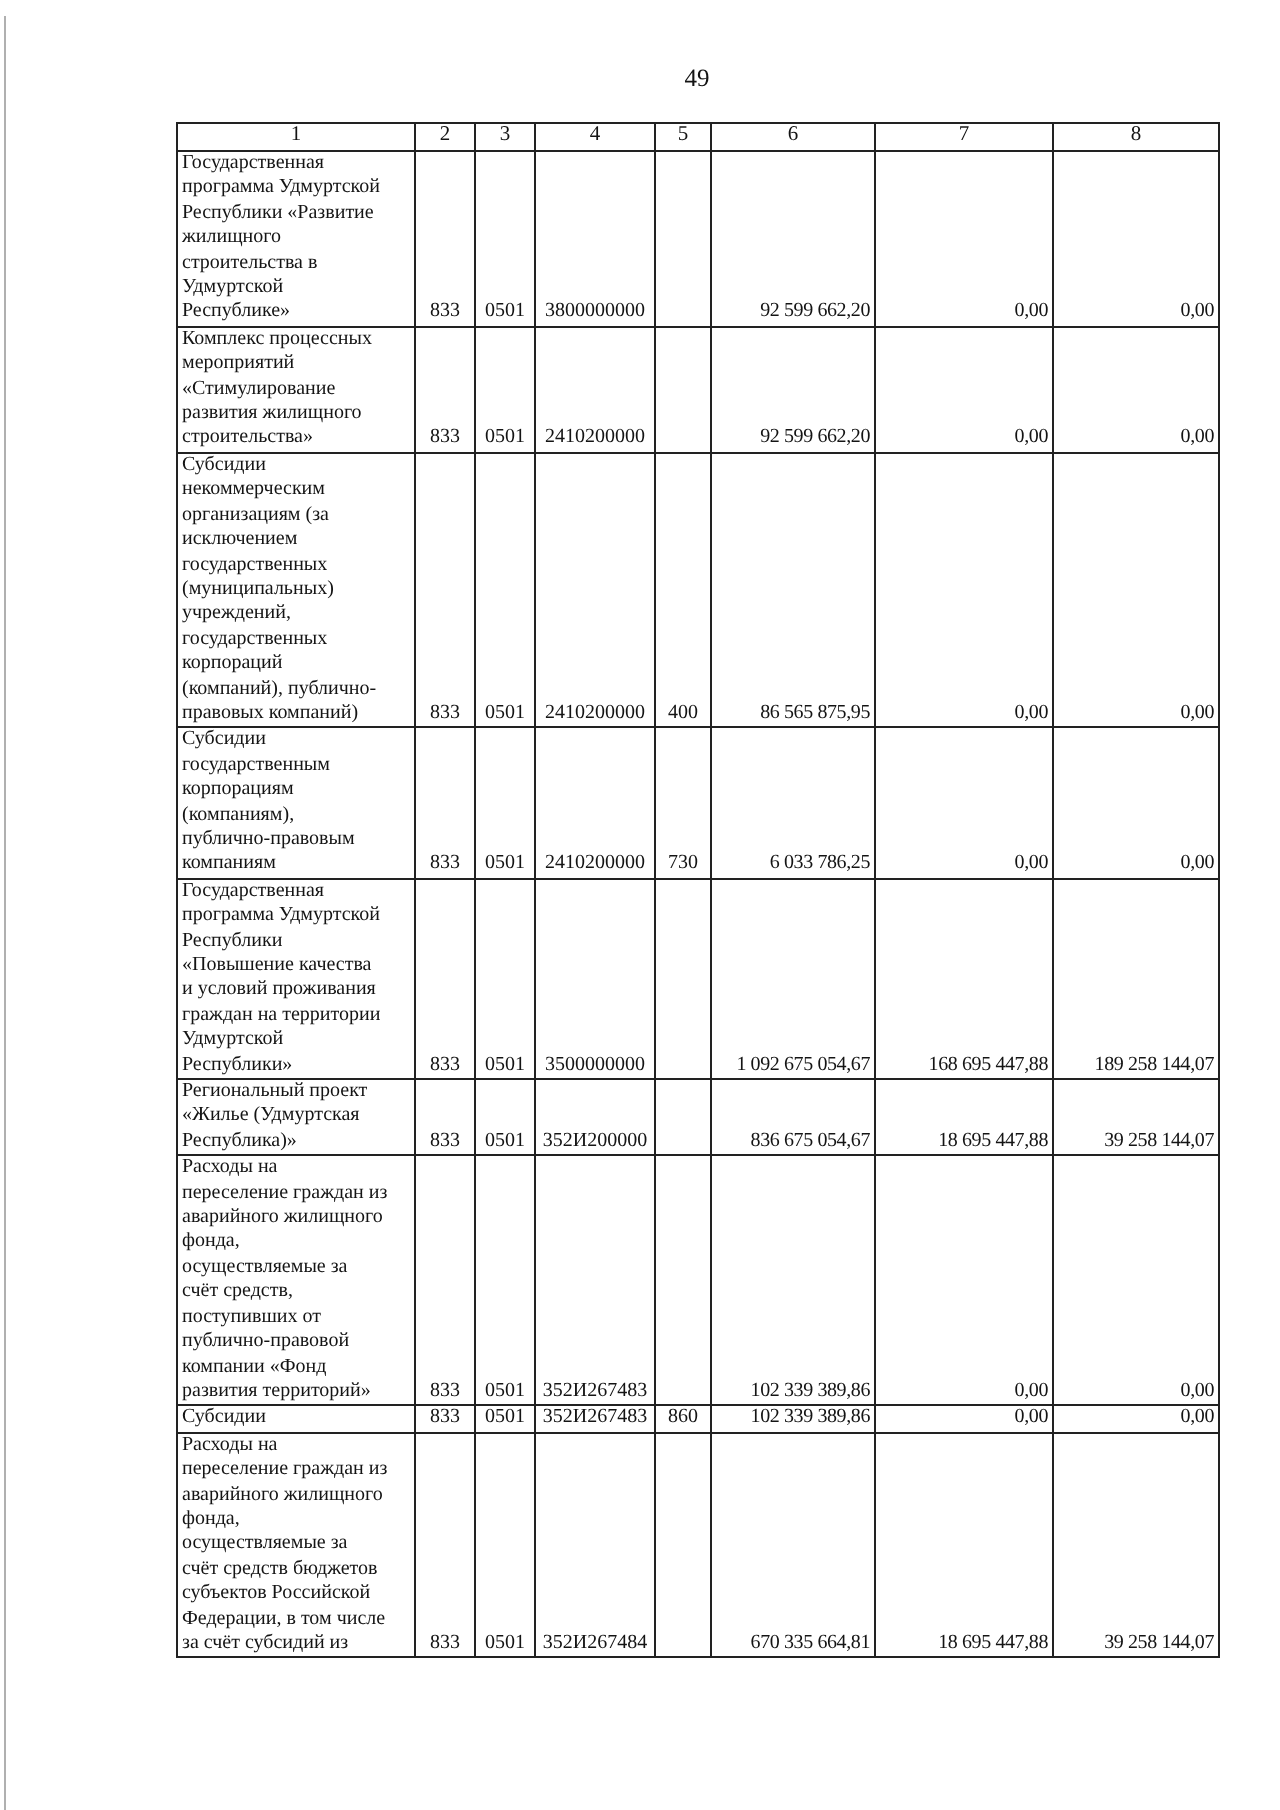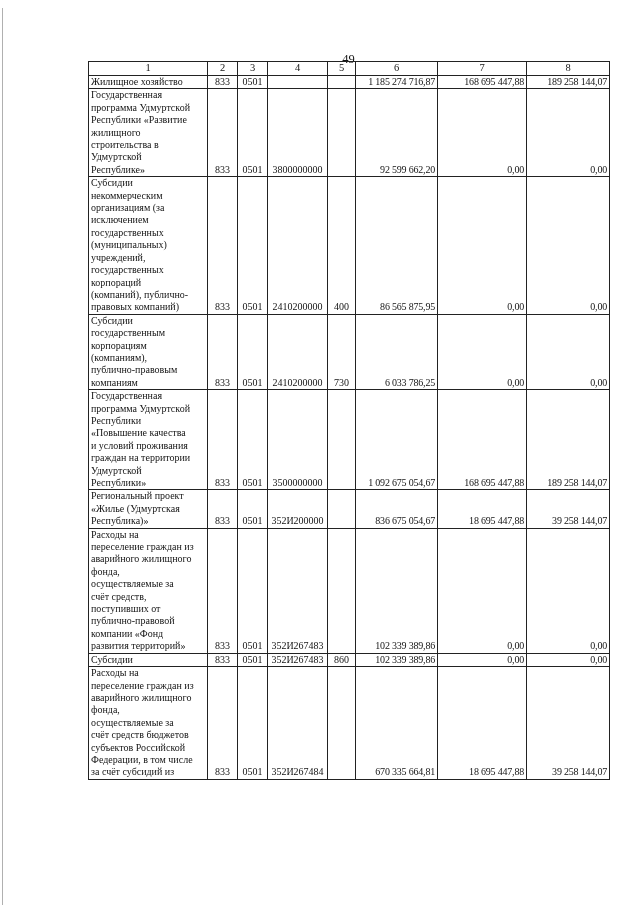--- a/index.html
+++ b/index.html
@@ -19,21 +19,20 @@
   .scan-line {
     position: absolute; left: 2px; top: 8px;
     width: 1px; height: 897px;
     background: #b0b0b0;
   }
   .pageno {
     position: absolute; top: 32px; left: 88px; width: 521px;
     text-align: center;
     font-size: 12.5px; line-height: 14px;
     color: #141414;
-    margin-top: 20px;
   }
   table.budget-table {
     position: absolute; top: 61px; left: 88px;
     width: 521px;
     border-collapse: collapse;
     table-layout: fixed;
   }
   .budget-table th, .budget-table td {
     border: 1px solid #222222;
     font-weight: normal;
@@ -96,40 +95,44 @@
           <th>3</th>
           <th>4</th>
           <th>5</th>
           <th>6</th>
           <th>7</th>
           <th>8</th>
         </tr>
     </thead>
     <tbody>
         <tr>
-          <td class="c1">Жилищное хозяйство</td>
-          <td class="c2">833</td>
-          <td class="c3">0501</td>
-          <td class="c4"></td>
-          <td class="c5"></td>
-          <td class="c6">1 185 274 716,87</td>
-          <td class="c7">168 695 447,88</td>
-          <td class="c8">189 258 144,07</td>
-        </tr>
-        <tr>
           <td class="c1">Государственная
 программа Удмуртской
 Республики «Развитие
 жилищного
 строительства в
 Удмуртской
 Республике»</td>
           <td class="c2">833</td>
           <td class="c3">0501</td>
           <td class="c4">3800000000</td>
+          <td class="c5"></td>
+          <td class="c6">92 599 662,20</td>
+          <td class="c7">0,00</td>
+          <td class="c8">0,00</td>
+        </tr>
+        <tr>
+          <td class="c1">Комплекс процессных
+мероприятий
+«Стимулирование
+развития жилищного
+строительства»</td>
+          <td class="c2">833</td>
+          <td class="c3">0501</td>
+          <td class="c4">2410200000</td>
           <td class="c5"></td>
           <td class="c6">92 599 662,20</td>
           <td class="c7">0,00</td>
           <td class="c8">0,00</td>
         </tr>
         <tr>
           <td class="c1">Субсидии
 некоммерческим
 организациям (за
 исключением

